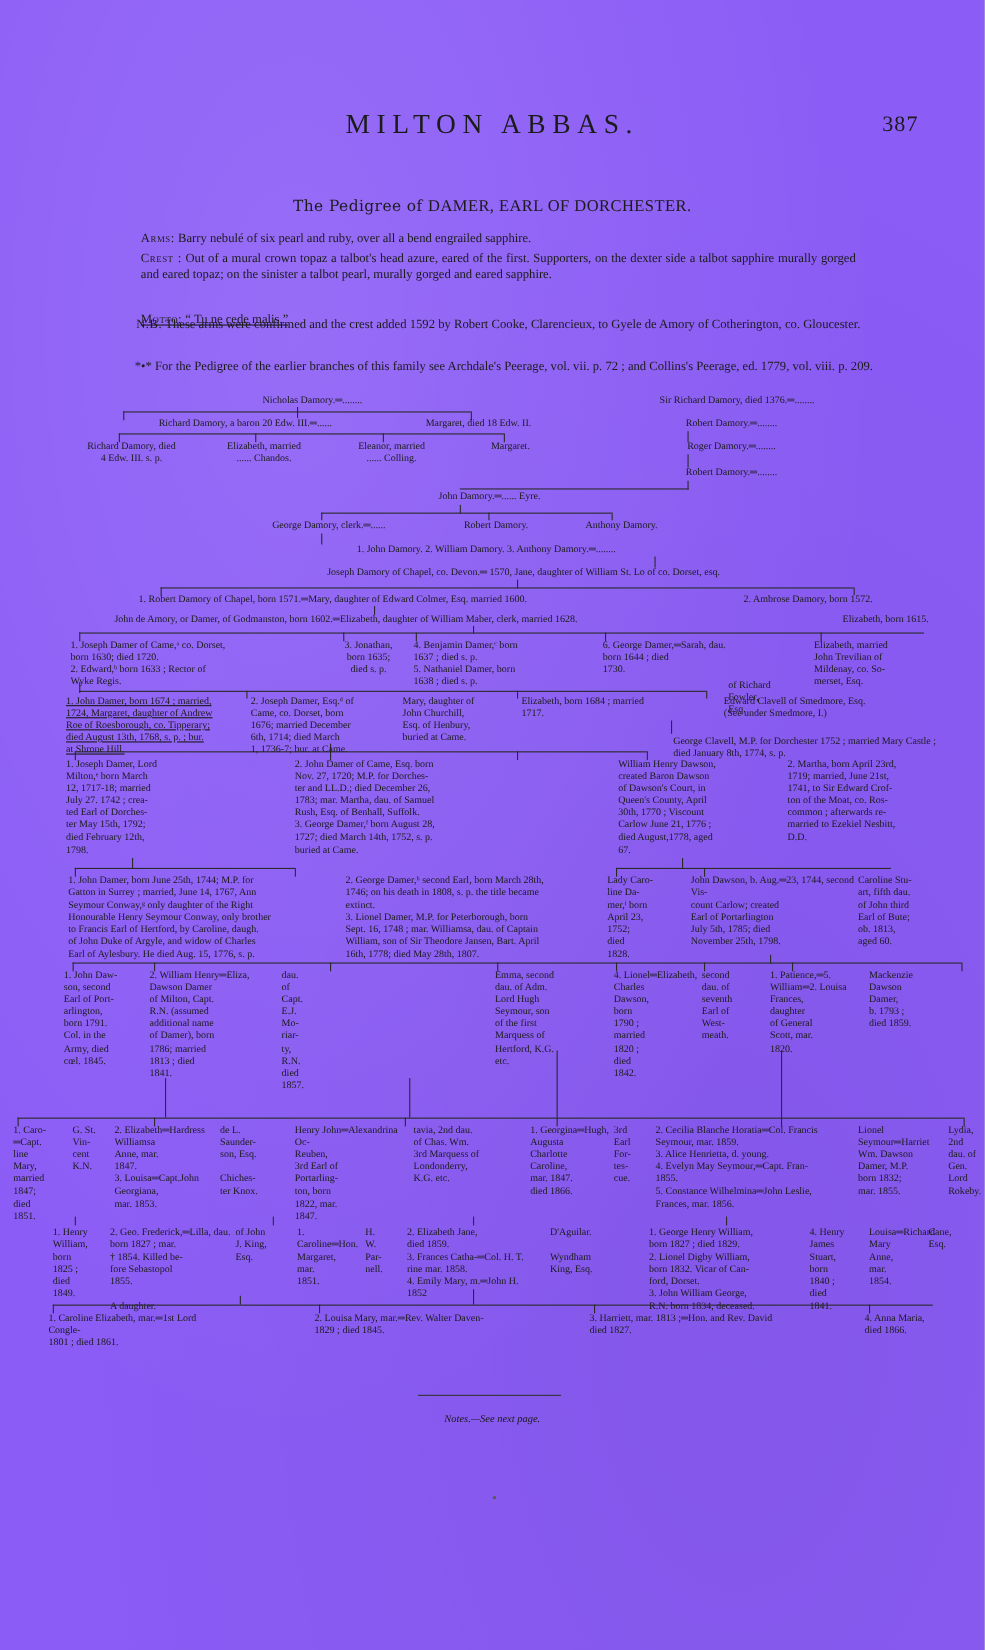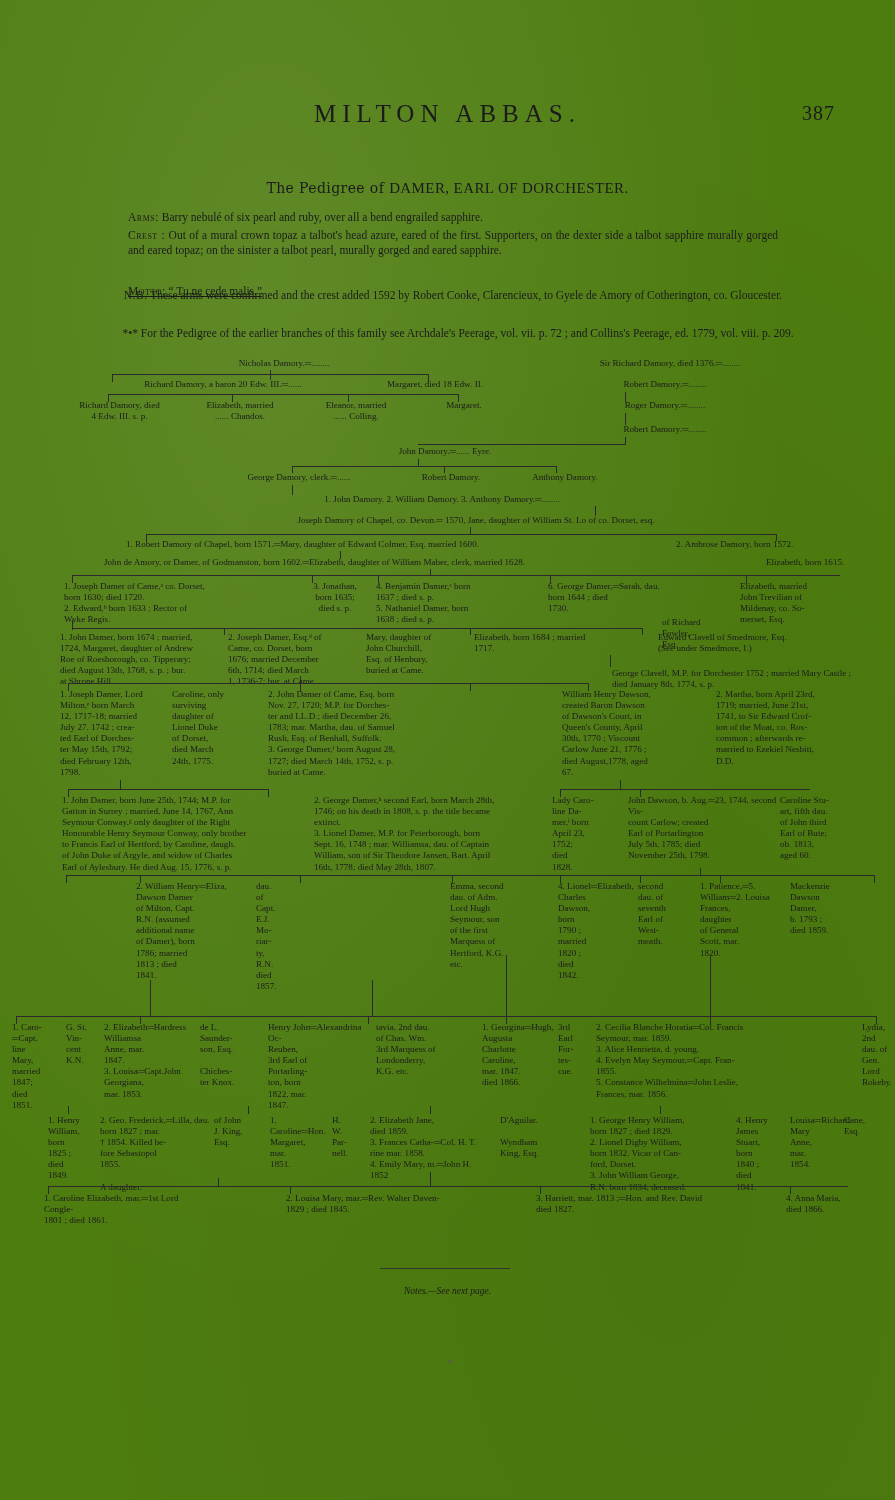--- a/index.html
+++ b/index.html
@@ -6,21 +6,21 @@
   body{
     width:895px;height:1500px;
     background:#cfcdc6;
     font-family:"Liberation Serif", serif;
     color:#1b1b1b;
     overflow:hidden;
   }
   .page{
     position:relative;
     width:895px;height:1500px;
-    background:#4d7c0f;
+    background:#8b5cf6;
   }
   .paper{
     position:absolute;
     left:0;top:0;right:0;bottom:0;
     background:
       radial-gradient(ellipse at 30% 20%, rgba(255,255,255,0.10), rgba(0,0,0,0) 60%),
       radial-gradient(ellipse at 75% 80%, rgba(0,0,0,0.05), rgba(0,0,0,0) 65%);
     pointer-events:none;
   }
   .content{position:absolute;left:0;top:0;width:895px;height:1500px;}
@@ -181,21 +181,21 @@
 John Trevilian of
 Mildenay, co. So-
 merset, Esq.</div>
 
     <div class="vline" style="left:72px;top:620px;height:10px;"></div>
     <div class="hline" style="left:72px;top:628px;width:570px;"></div>
     <div class="vline" style="left:224px;top:628px;height:7px;"></div>
     <div class="vline" style="left:470px;top:628px;height:7px;"></div>
     <div class="vline" style="left:642px;top:628px;height:7px;"></div>
 
-    <div class="t l" style="left:60px;top:632px;width:164px;white-space:pre-line;">1. John Damer, born 1674 ; married,
+    <div class="t l" style="left:60px;top:632px;width:164px;white-space:pre-line;text-decoration:underline;">1. John Damer, born 1674 ; married,
 1724, Margaret, daughter of Andrew
 Roe of Roesborough, co. Tipperary;
 died August 13th, 1768, s. p. ; bur.
 at Shrone Hill.</div>
     <div class="t l" style="left:228px;top:632px;width:140px;white-space:pre-line;">2. Joseph Damer, Esq.ᵈ of
 Came, co. Dorset, born
 1676; married December
 6th, 1714; died March
 1, 1736-7; bur. at Came.</div>
     <div class="t l" style="left:366px;top:632px;width:104px;white-space:pre-line;">Mary, daughter of
@@ -219,27 +219,20 @@
     <div class="vline" style="left:588px;top:683px;height:8px;"></div>
 
     <div class="t l" style="left:60px;top:689px;width:110px;white-space:pre-line;">1. Joseph Damer, Lord
 Milton,ᵉ born March
 12, 1717-18; married
 July 27. 1742 ; crea-
 ted Earl of Dorches-
 ter May 15th, 1792;
 died February 12th,
 1798.</div>
-    <div class="t l" style="left:172px;top:689px;width:88px;white-space:pre-line;">Caroline, only
-surviving
-daughter of
-Lionel Duke
-of Dorset,
-died March
-24th, 1775.</div>
     <div class="t l" style="left:268px;top:689px;width:200px;white-space:pre-line;">2. John Damer of Came, Esq. born
 Nov. 27, 1720; M.P. for Dorches-
 ter and LL.D.; died December 26,
 1783; mar. Martha, dau. of Samuel
 Rush, Esq. of Benhall, Suffolk.
 3. George Damer,ᶠ born August 28,
 1727; died March 14th, 1752, s. p.
 buried at Came.</div>
     <div class="t l" style="left:562px;top:689px;width:146px;white-space:pre-line;">William Henry Dawson,
 created Baron Dawson
@@ -303,20 +296,28 @@
     <div class="hline" style="left:66px;top:875px;width:808px;"></div>
     <div class="vline" style="left:66px;top:875px;height:8px;"></div>
     <div class="vline" style="left:140px;top:875px;height:8px;"></div>
     <div class="vline" style="left:300px;top:875px;height:8px;"></div>
     <div class="vline" style="left:452px;top:875px;height:8px;"></div>
     <div class="vline" style="left:560px;top:875px;height:8px;"></div>
     <div class="vline" style="left:640px;top:875px;height:8px;"></div>
     <div class="vline" style="left:720px;top:875px;height:8px;"></div>
     <div class="vline" style="left:874px;top:875px;height:8px;"></div>
 
+    <div class="t l" style="left:58px;top:881px;width:76px;white-space:pre-line;">1. John Daw-
+son, second
+Earl of Port-
+arlington,
+born 1791.
+Col. in the
+Army, died
+cœl. 1845.</div>
     <div class="t l" style="left:136px;top:881px;width:118px;white-space:pre-line;">2. William Henry═Eliza,
 Dawson Damer
 of Milton, Capt.
 R.N. (assumed
 additional name
 of Damer), born
 1786; married
 1813 ; died
 1841.</div>
     <div class="t l" style="left:256px;top:881px;width:40px;white-space:pre-line;">dau.
@@ -432,20 +433,25 @@
 3. Alice Henrietta, d. young.
 4. Evelyn May Seymour,═Capt. Fran-
 1855.
 5. Constance  Wilhelmina═John Leslie,
 Frances, mar. 1856.</div>
     <div class="t l" style="left:706px;top:1022px;width:70px;white-space:pre-line;opacity:0;">Haygarth.
 
 cis Sutton.
 
 Esq.</div>
+    <div class="t l" style="left:780px;top:1022px;width:86px;white-space:pre-line;">Lionel Seymour═Harriet
+Wm. Dawson
+Damer, M.P.
+born 1832;
+mar. 1855.</div>
     <div class="t l" style="left:862px;top:1022px;width:36px;white-space:pre-line;">Lydia,
 2nd
 dau. of
 Gen.
 Lord
 Rokeby.</div>
 
     <div class="vline" style="left:68px;top:1106px;height:8px;"></div>
     <div class="vline" style="left:248px;top:1106px;height:8px;"></div>
     <div class="vline" style="left:430px;top:1106px;height:8px;"></div>

